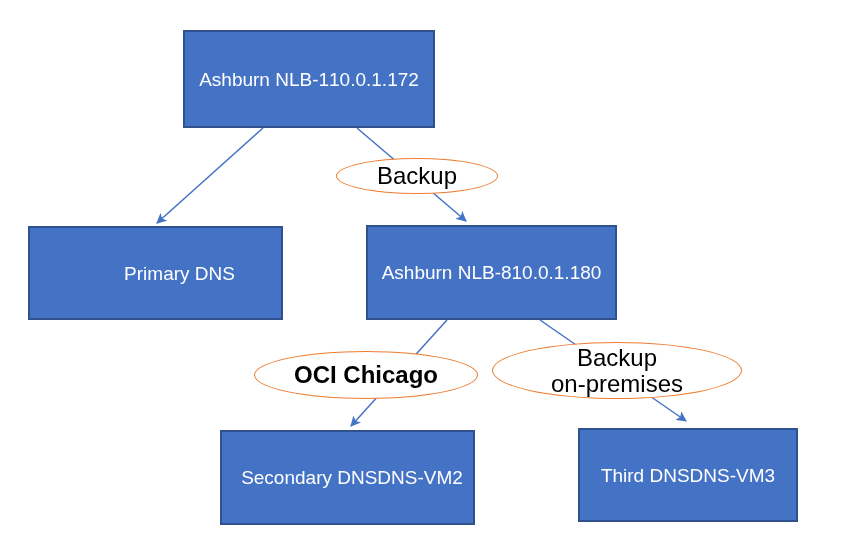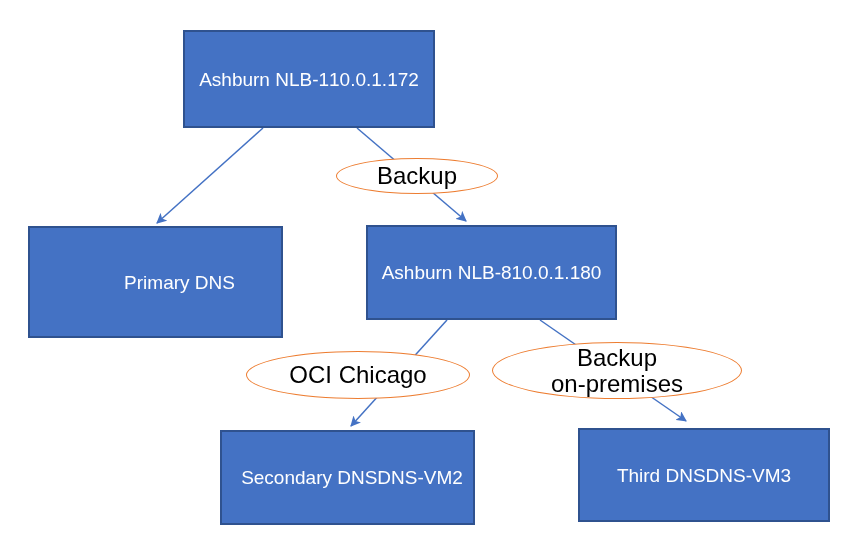--- a/index.html
+++ b/index.html
@@ -50,27 +50,27 @@
     align-items: center;
     justify-content: center;
     text-align: center;
     font-size: 24px;
     line-height: 26px;
     box-sizing: border-box;
     white-space: nowrap;
   }
 
   .node-nlb1      { left: 183px; top:  30px; width: 252px; height:  98px; }
-  .node-primary   { left:  28px; top: 226px; width: 255px; height:  112px; padding-left: 48px; }
+  .node-primary   { left:  28px; top: 226px; width: 255px; height:  94px; padding-left: 48px; }
   .node-nlb2      { left: 366px; top: 225px; width: 251px; height:  95px; }
   .node-secondary { left: 220px; top: 430px; width: 255px; height:  95px; padding-left: 9px; }
-  .node-third     { left: 578px; top: 428px; width: 252px; height:  94px; }
+  .node-third     { left: 578px; top: 428px; width: 220px; height:  94px; }
 
   .ellipse-backup  { left: 336px; top: 158px; width: 162px; height: 36px; }
-  .ellipse-oci     { left: 246px; top: 351px; width: 224px; height: 48px; }
+  .ellipse-oci     { left: 254px; top: 351px; width: 224px; height: 48px; font-weight: bold; }
   .ellipse-onprem  { left: 492px; top: 342px; width: 250px; height: 57px; }
 </style>
 </head>
 <body>
 
 <div class="canvas">
 
   <svg class="arrows" viewBox="0 0 857 542" xmlns="http://www.w3.org/2000/svg">
     <defs>
       <marker id="arrowhead" viewBox="0 0 10 10" refX="9" refY="5" markerWidth="7" markerHeight="7" orient="auto">

